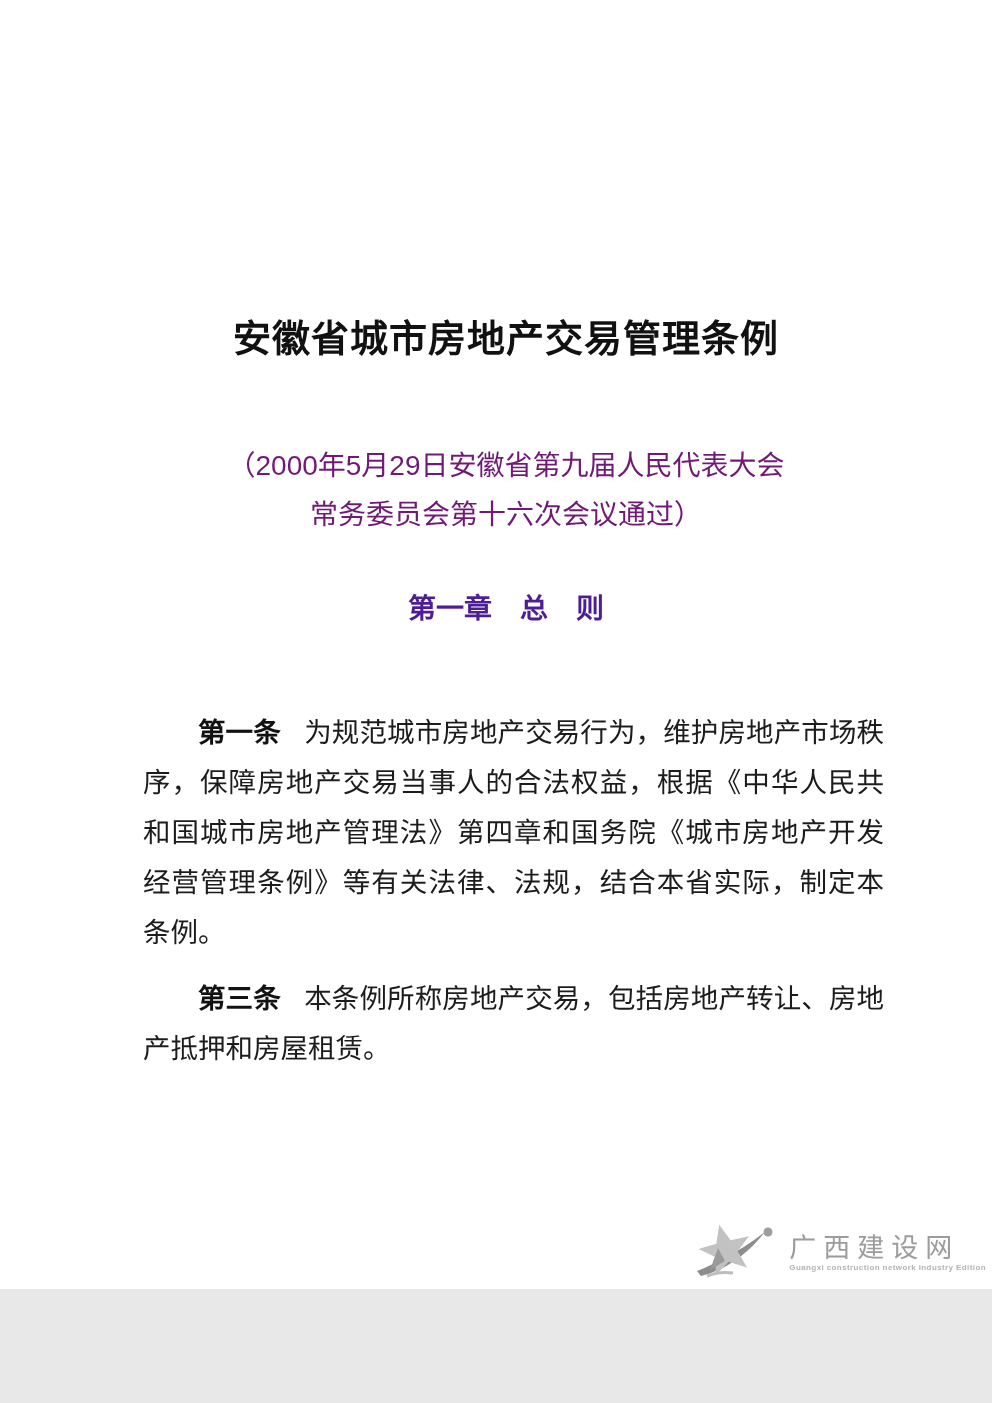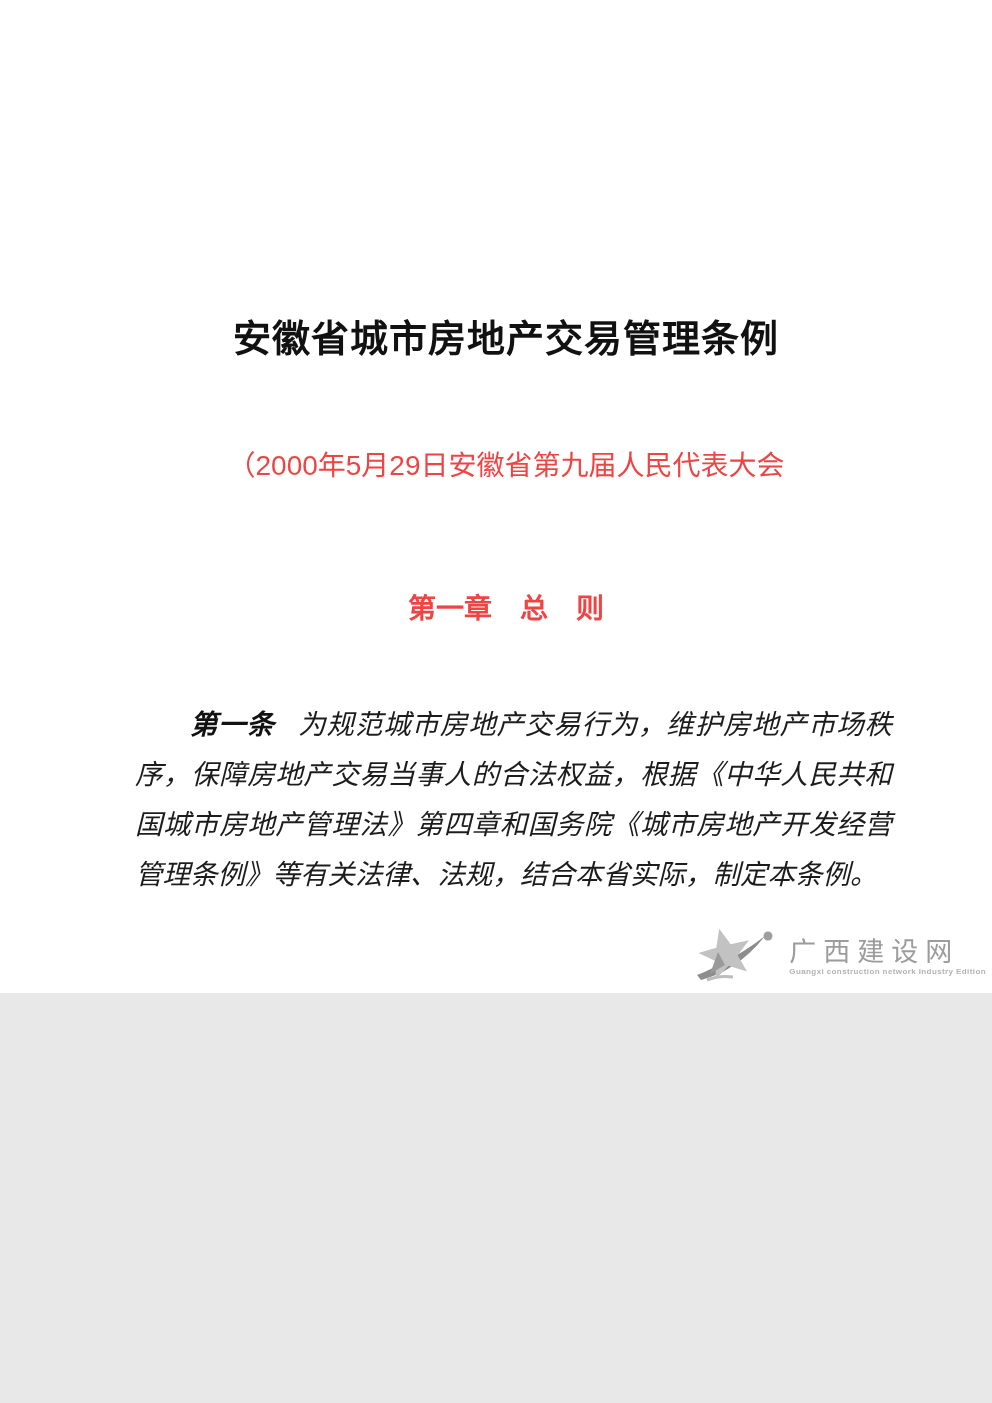--- a/index.html
+++ b/index.html
@@ -1,19 +1,19 @@
 <!DOCTYPE html>
 <html lang="zh-CN"><head>
 <meta charset="utf-8">
 <style>
   html, body { margin: 0; padding: 0; background: #e8e8e8; }
   .page {
     position: relative;
     width: 992px;
-    height: 993px;
+    height: 1289px;
     margin: 0 auto;
     background: #ffffff;
     overflow: hidden;
     font-family: "Liberation Sans", sans-serif;
     color: #1c1c1c;
   }
   .centered {
     position: absolute;
     left: 0;
     width: 100%;
@@ -28,44 +28,43 @@
     line-height: 46px;
     font-weight: 700;
     letter-spacing: 1px;
     color: #111111;
   }
   .enactment {
     top: 441px;
     font-size: 28px;
     line-height: 49px;
     font-weight: 500;
-    color: #ef4444;
+    color: #701a75;
   }
   .chapter {
     top: 592px;
     font-size: 28px;
     line-height: 34px;
     font-weight: 700;
-    color: #ef4444;
+    color: #4c1d95;
   }
   .body-text {
     position: absolute;
     top: 692px;
     left: 127px;
     width: 773px;
     font-family: "Liberation Serif", serif;
     font-size: 27.5px;
     line-height: 50px;
     text-align: justify;
     color: #1c1c1c;
   }
   .body-text p {
-    margin: 8px;
+    margin: 16px;
     text-indent: 2em;
-    font-style: italic;
   }
   .art-label {
     font-family: "Liberation Sans", sans-serif;
     font-weight: 700;
     margin-right: 0.85em;
     color: #121212;
   }
   .page-num {
     position: absolute;
     top: 1283px;
@@ -104,27 +103,31 @@
 </style>
 </head>
 <body>
 
 <div class="page">
 
   <div class="centered doc-title">安徽省城市房地产交易管理条例</div>
 
   <div class="centered enactment">
     <div>（2000年5月29日安徽省第九届人民代表大会</div>
+    <div>常务委员会第十六次会议通过）</div>
   </div>
 
   <div class="centered chapter">第一章　总　则</div>
 
   <div class="body-text">
     <p>
       <span class="art-label">第一条</span><span>为规范城市房地产交易行为，维护房地产市场秩序，保障房地产交易当事人的合法权益，根据《中华人民共和国城市房地产管理法》第四章和国务院《城市房地产开发经营管理条例》等有关法律、法规，结合本省实际，制定本条例。</span>
+    </p>
+    <p>
+      <span class="art-label">第三条</span><span>本条例所称房地产交易，包括房地产转让、房地产抵押和房屋租赁。</span>
     </p>
   </div>
 
   <div class="page-num">— 1 —</div>
 
   <div class="watermark">
     <span>
       <svg width="92" height="60" viewBox="0 0 92 60" aria-hidden="true">
 
         <path d="M8 50 C 26 43, 50 31, 76 11 C 58 34, 36 49, 12 55 Z" fill="#8d8d8d"></path>

